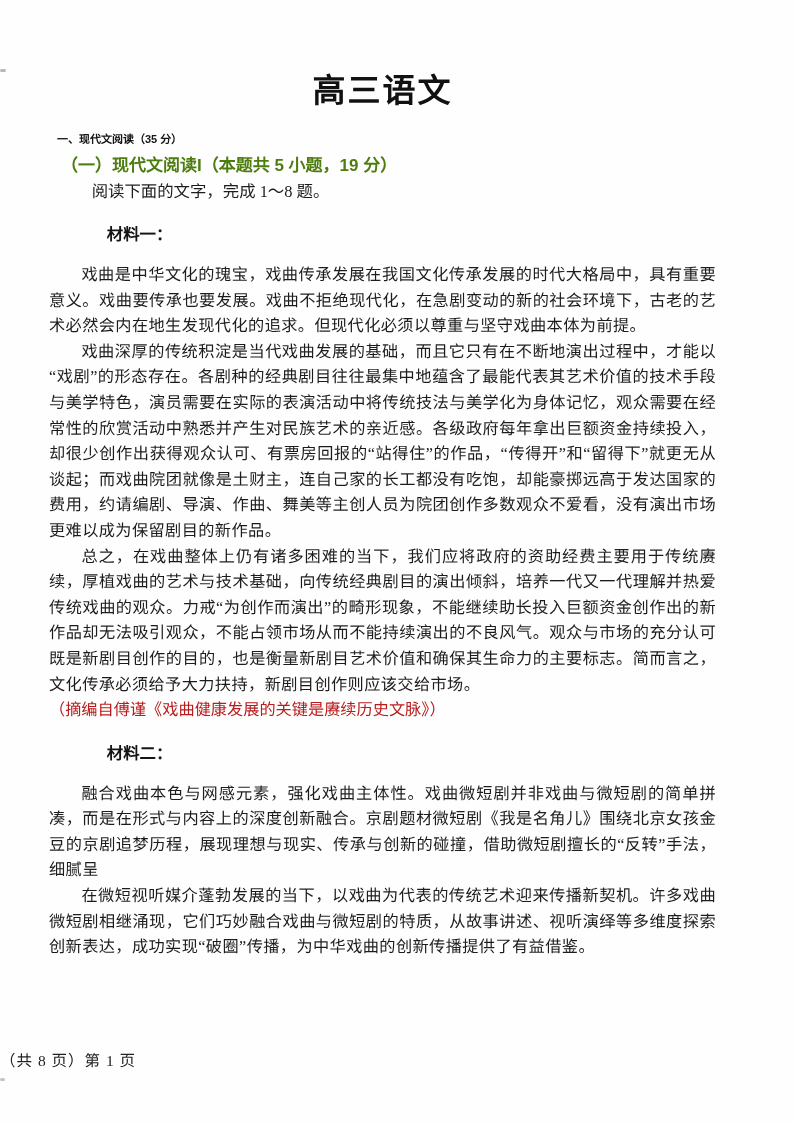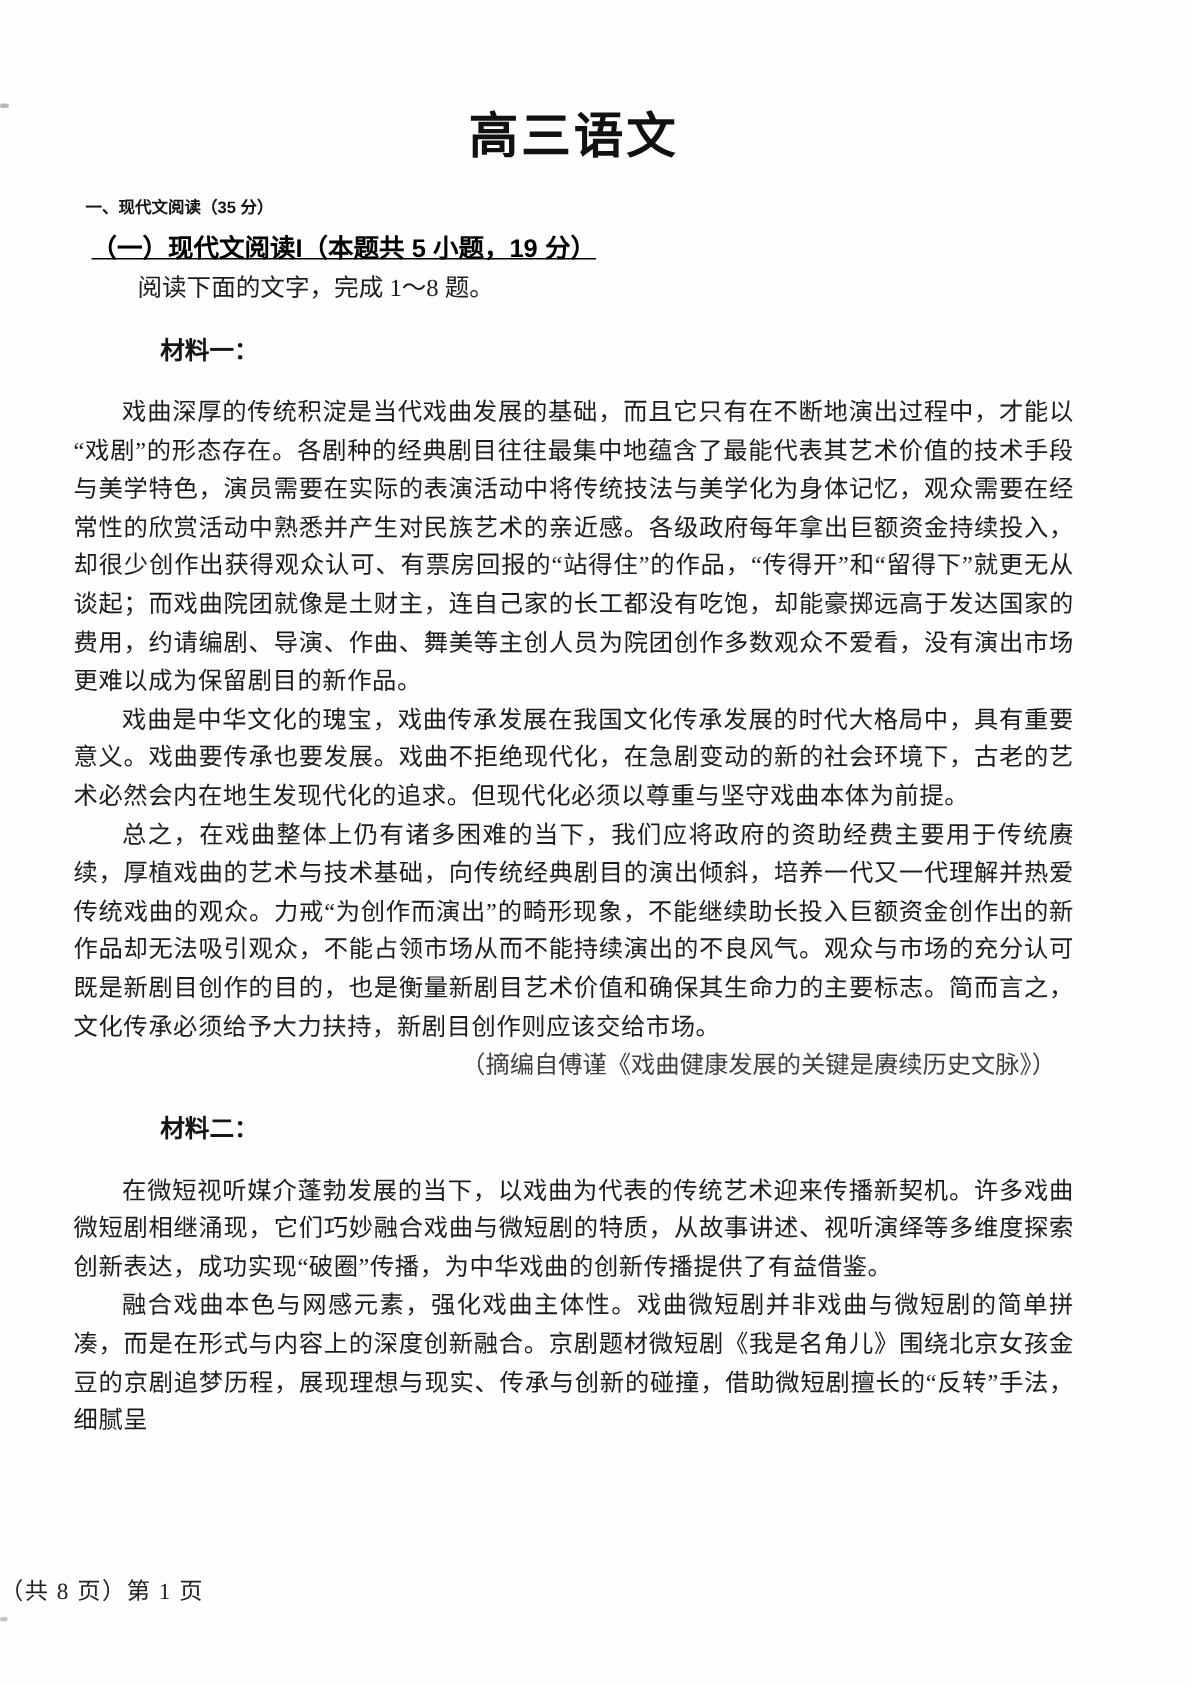--- a/index.html
+++ b/index.html
@@ -42,22 +42,21 @@
     padding-left: 8px;
     color: #151515;
   }
   .subsection-heading {
     font-family: "Liberation Sans", "DejaVu Sans", sans-serif;
     font-weight: bold;
     font-size: 17px;
     line-height: 26px;
     margin: 0;
     padding-left: 12px;
-    color: #000000;
-    text-decoration: underline;
+    color: #4d7c0f;
   }
   .instruction {
     font-size: 16.4px;
     line-height: 26px;
     margin: 0;
     text-indent: 2.6em;
     color: #1c1c1c;
   }
   .material-label {
     font-family: "Liberation Sans", "DejaVu Sans", sans-serif;
@@ -75,23 +74,22 @@
     margin: 0;
     text-indent: 2em;
     text-align: justify;
     text-justify: inter-ideograph;
     color: #1c1c1c;
   }
   .attribution {
     font-size: 16.2px;
     line-height: 25.6px;
     margin: 0;
-    text-align: right;
     padding-right: 12px;
-    color: #404040;
+    color: #b91c1c;
   }
   .page-footer {
     position: absolute;
     left: 0;
     top: 1048px;
     width: 100%;
     text-align: left;
     font-size: 15.5px;
     letter-spacing: 1px;
     color: #222;
@@ -127,30 +125,30 @@
     <h1 class="doc-title">高三语文</h1>
 
     <p class="section-heading">一、现代文阅读（35 分）</p>
 
     <p class="subsection-heading">（一）现代文阅读I（本题共 5 小题，19 分）</p>
 
     <p class="instruction">阅读下面的文字，完成 1～8 题。</p>
 
     <p class="material-label">材料一：</p>
 
+    <p class="body-para">戏曲是中华文化的瑰宝，戏曲传承发展在我国文化传承发展的时代大格局中，具有重要意义。戏曲要传承也要发展。戏曲不拒绝现代化，在急剧变动的新的社会环境下，古老的艺术必然会内在地生发现代化的追求。但现代化必须以尊重与坚守戏曲本体为前提。</p>
+
     <p class="body-para">戏曲深厚的传统积淀是当代戏曲发展的基础，而且它只有在不断地演出过程中，才能以“戏剧”的形态存在。各剧种的经典剧目往往最集中地蕴含了最能代表其艺术价值的技术手段与美学特色，演员需要在实际的表演活动中将传统技法与美学化为身体记忆，观众需要在经常性的欣赏活动中熟悉并产生对民族艺术的亲近感。各级政府每年拿出巨额资金持续投入，却很少创作出获得观众认可、有票房回报的“站得住”的作品，“传得开”和“留得下”就更无从谈起；而戏曲院团就像是土财主，连自己家的长工都没有吃饱，却能豪掷远高于发达国家的费用，约请编剧、导演、作曲、舞美等主创人员为院团创作多数观众不爱看，没有演出市场更难以成为保留剧目的新作品。</p>
-
-    <p class="body-para">戏曲是中华文化的瑰宝，戏曲传承发展在我国文化传承发展的时代大格局中，具有重要意义。戏曲要传承也要发展。戏曲不拒绝现代化，在急剧变动的新的社会环境下，古老的艺术必然会内在地生发现代化的追求。但现代化必须以尊重与坚守戏曲本体为前提。</p>
 
 
     <p class="body-para">总之，在戏曲整体上仍有诸多困难的当下，我们应将政府的资助经费主要用于传统赓续，厚植戏曲的艺术与技术基础，向传统经典剧目的演出倾斜，培养一代又一代理解并热爱传统戏曲的观众。力戒“为创作而演出”的畸形现象，不能继续助长投入巨额资金创作出的新作品却无法吸引观众，不能占领市场从而不能持续演出的不良风气。观众与市场的充分认可既是新剧目创作的目的，也是衡量新剧目艺术价值和确保其生命力的主要标志。简而言之，文化传承必须给予大力扶持，新剧目创作则应该交给市场。</p>
 
     <p class="attribution">（摘编自傅谨《戏曲健康发展的关键是赓续历史文脉》）</p>
 
     <p class="material-label">材料二：</p>
 
+    <p class="body-para">融合戏曲本色与网感元素，强化戏曲主体性。戏曲微短剧并非戏曲与微短剧的简单拼凑，而是在形式与内容上的深度创新融合。京剧题材微短剧《我是名角儿》围绕北京女孩金豆的京剧追梦历程，展现理想与现实、传承与创新的碰撞，借助微短剧擅长的“反转”手法，细腻呈</p>
+
     <p class="body-para">在微短视听媒介蓬勃发展的当下，以戏曲为代表的传统艺术迎来传播新契机。许多戏曲微短剧相继涌现，它们巧妙融合戏曲与微短剧的特质，从故事讲述、视听演绎等多维度探索创新表达，成功实现“破圈”传播，为中华戏曲的创新传播提供了有益借鉴。</p>
-
-    <p class="body-para">融合戏曲本色与网感元素，强化戏曲主体性。戏曲微短剧并非戏曲与微短剧的简单拼凑，而是在形式与内容上的深度创新融合。京剧题材微短剧《我是名角儿》围绕北京女孩金豆的京剧追梦历程，展现理想与现实、传承与创新的碰撞，借助微短剧擅长的“反转”手法，细腻呈</p>
   </div>
 
   <div class="page-footer">（共 8 页）第 1 页</div>
 </div>
 
 </body></html>

